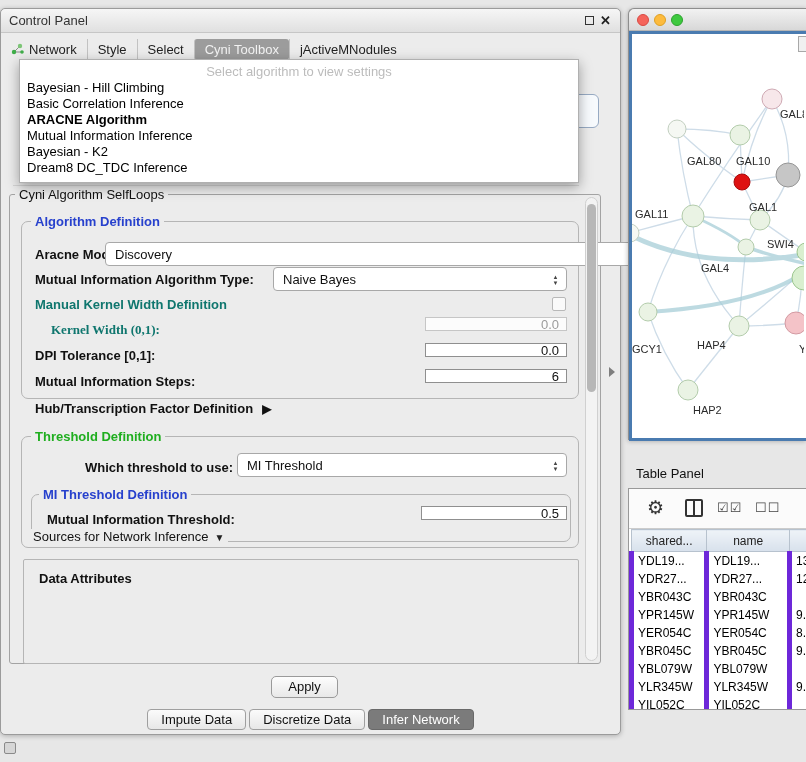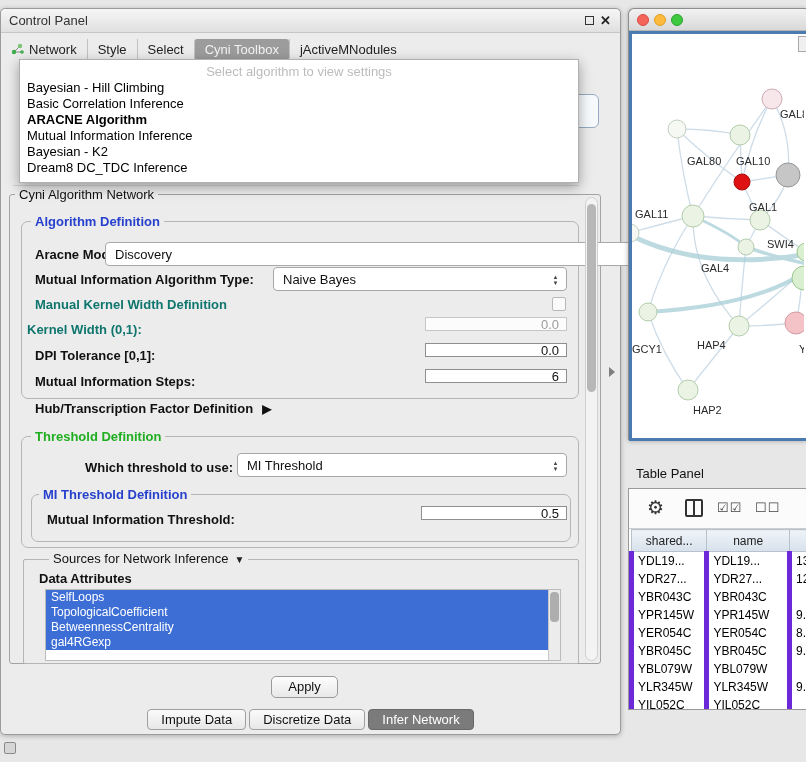--- a/index.html
+++ b/index.html
@@ -42,37 +42,37 @@
 .frag-line { position:absolute; left:12px; top:176px; width:566px; height:1px; background:#d4d4d4; }
 
 
 .settings-box { position:absolute; left:8px; top:185px; width:592px; height:470px;
   border:1px solid #a3a3a3; border-radius:3px; }
 .box-title { position:absolute; background:#ececec; padding:0 4px; white-space:nowrap; }
 .t-settings { left:14px; top:178px; color:#111; }
 .t-algo { left:30px; top:205px; color:#2741cd; font-weight:bold; }
 .t-thr  { left:30px; top:420px; color:#1fae1f; font-weight:bold; }
 .t-mithr{ left:38px; top:478px; color:#2741cd; font-weight:bold; }
-.t-src  { left:28px; top:542px; color:#111;margin-left:20px; }
+.t-src  { left:28px; top:520px; color:#111; }
 
 .algo-box { position:absolute; left:20px; top:212px; width:558px; height:178px;
   border:1px solid #b5b5b5; border-radius:7px; }
 .thr-box { position:absolute; left:20px; top:427px; width:558px; height:112px;
   border:1px solid #b5b5b5; border-radius:7px; }
 .mi-box { position:absolute; left:30px; top:485px; width:540px; height:48px;
   border:1px solid #b5b5b5; border-radius:7px; }
 .src-box { position:absolute; left:22px; top:550px; width:556px; height:105px;
   border:1px solid #b5b5b5; border-radius:2px; }
 
 .lbl { position:absolute; font-weight:bold; white-space:nowrap; }
 .lbl-disabled { color:#0f766e; }
 .l-aracne { left:34px; top:238px; }
 .l-mitype { left:34px; top:263px; }
 .l-manual { left:34px; top:288px; }
-.l-kernel { left:26px; top:313px; }
+.l-kernel { left:50px; top:313px;font-family:Liberation Serif, serif; }
 .l-dpi    { left:34px; top:339px; }
 .l-steps  { left:34px; top:365px; }
 .l-which  { left:84px; top:451px; }
 .l-mithr  { left:46px; top:503px; }
 .l-dattrs { left:38px; top:562px; }
 
 .combo { position:absolute; height:24px; background:#fff; border:1px solid #a8a8a8;
   border-radius:4px; display:flex; align-items:center; padding:0 22px 0 9px; }
 .stepper { position:absolute; right:4px; top:4px; width:13px; height:16px;
   display:flex; flex-direction:column; align-items:center; justify-content:center;
@@ -212,21 +212,21 @@
     <div class="popup-placeholder">Select algorithm to view settings</div>
     <div class="popup-item">Bayesian - Hill Climbing</div>
     <div class="popup-item">Basic Correlation Inference</div>
     <div class="popup-item bold">ARACNE Algorithm</div>
     <div class="popup-item">Mutual Information Inference</div>
     <div class="popup-item">Bayesian - K2</div>
     <div class="popup-item">Dream8 DC_TDC Inference</div>
   </div>
 
   <div class="settings-box"></div>
-  <span class="box-title t-settings">Cyni Algorithm Network</span>
+  <span class="box-title t-settings">Cyni Algorithm SelfLoops</span>
 
   <div class="algo-box"></div>
   <span class="box-title t-algo">Algorithm Definition</span>
 
   <span class="lbl l-aracne">Aracne Mode:</span>
   <div class="combo c-aracne">
     <span>Discovery</span>
     <span class="stepper">
       <span>▲</span>
         <span>▼</span>
@@ -283,29 +283,20 @@
   <div class="field f-mithr">
     <span>0.5</span>
   </div>
 
   <div class="src-box"></div>
   <span class="box-title t-src">
     <span>Sources for Network Inference</span><span class="tri-down">▼</span>
   </span>
   <span class="lbl l-dattrs">Data Attributes</span>
 
-  <div class="attr-list">
-    <div class="attr-item">SelfLoops</div>
-    <div class="attr-item">TopologicalCoefficient</div>
-    <div class="attr-item">BetweennessCentrality</div>
-    <div class="attr-item">gal4RGexp</div>
-    <div class="attr-scroll">
-      <div class="attr-thumb"></div>
-    </div>
-  </div>
 
   <div class="sb-track">
     <div class="sb-thumb"></div>
   </div>
 
   <div class="apply-btn">Apply</div>
 
   <div class="bottom-tabs">
     <div class="btab">Impute Data</div>
     <div class="btab">Discretize Data</div>

